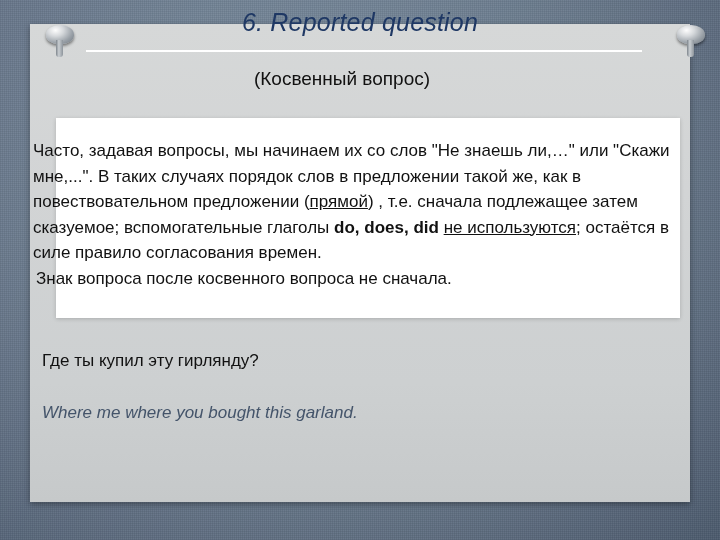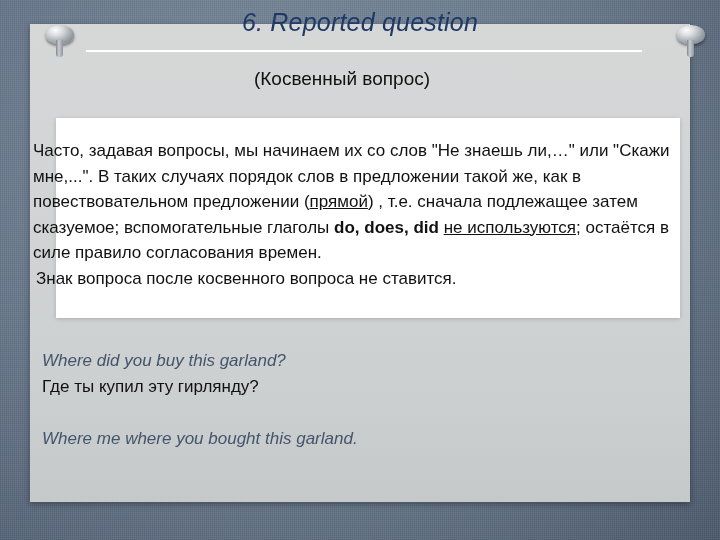--- a/index.html
+++ b/index.html
@@ -175,23 +175,22 @@
     <div class="cap"></div>
     <div class="stem"></div>
   </div>
   <div class="pin pin-right">
     <div class="cap"></div>
     <div class="stem"></div>
   </div>
 
   <div class="body-block">
     <p class="para"><span>Часто, задавая вопросы, мы начинаем их со слов "Не знаешь ли,…" или "Скажи мне,...". В таких случаях порядок слов в предложении такой же, как в повествовательном предложении (</span><span class="u">прямой</span><span>) , т.е. сначала подлежащее затем сказуемое; вспомогательные глаголы </span><span class="b">do, does, did</span><span>&nbsp;</span><span class="u">не используются</span><span>;  остаётся в силе правило согласования времен.</span></p>
-    <p class="line-after">Знак вопроса после косвенного вопроса не ставится.</p>
+    <p class="line-after">Знак вопроса после косвенного вопроса не сначала.</p>
   </div>
 
   <div class="examples">
-    <p class="ex-en">Where did you buy this garland?</p>
     <p class="ex-ru">Где ты купил эту гирлянду?</p>
     <div class="gap"></div>
     <p class="ex-en">Where me where you bought this garland.</p>
   </div>
 
 </div>
 
 </body></html>

